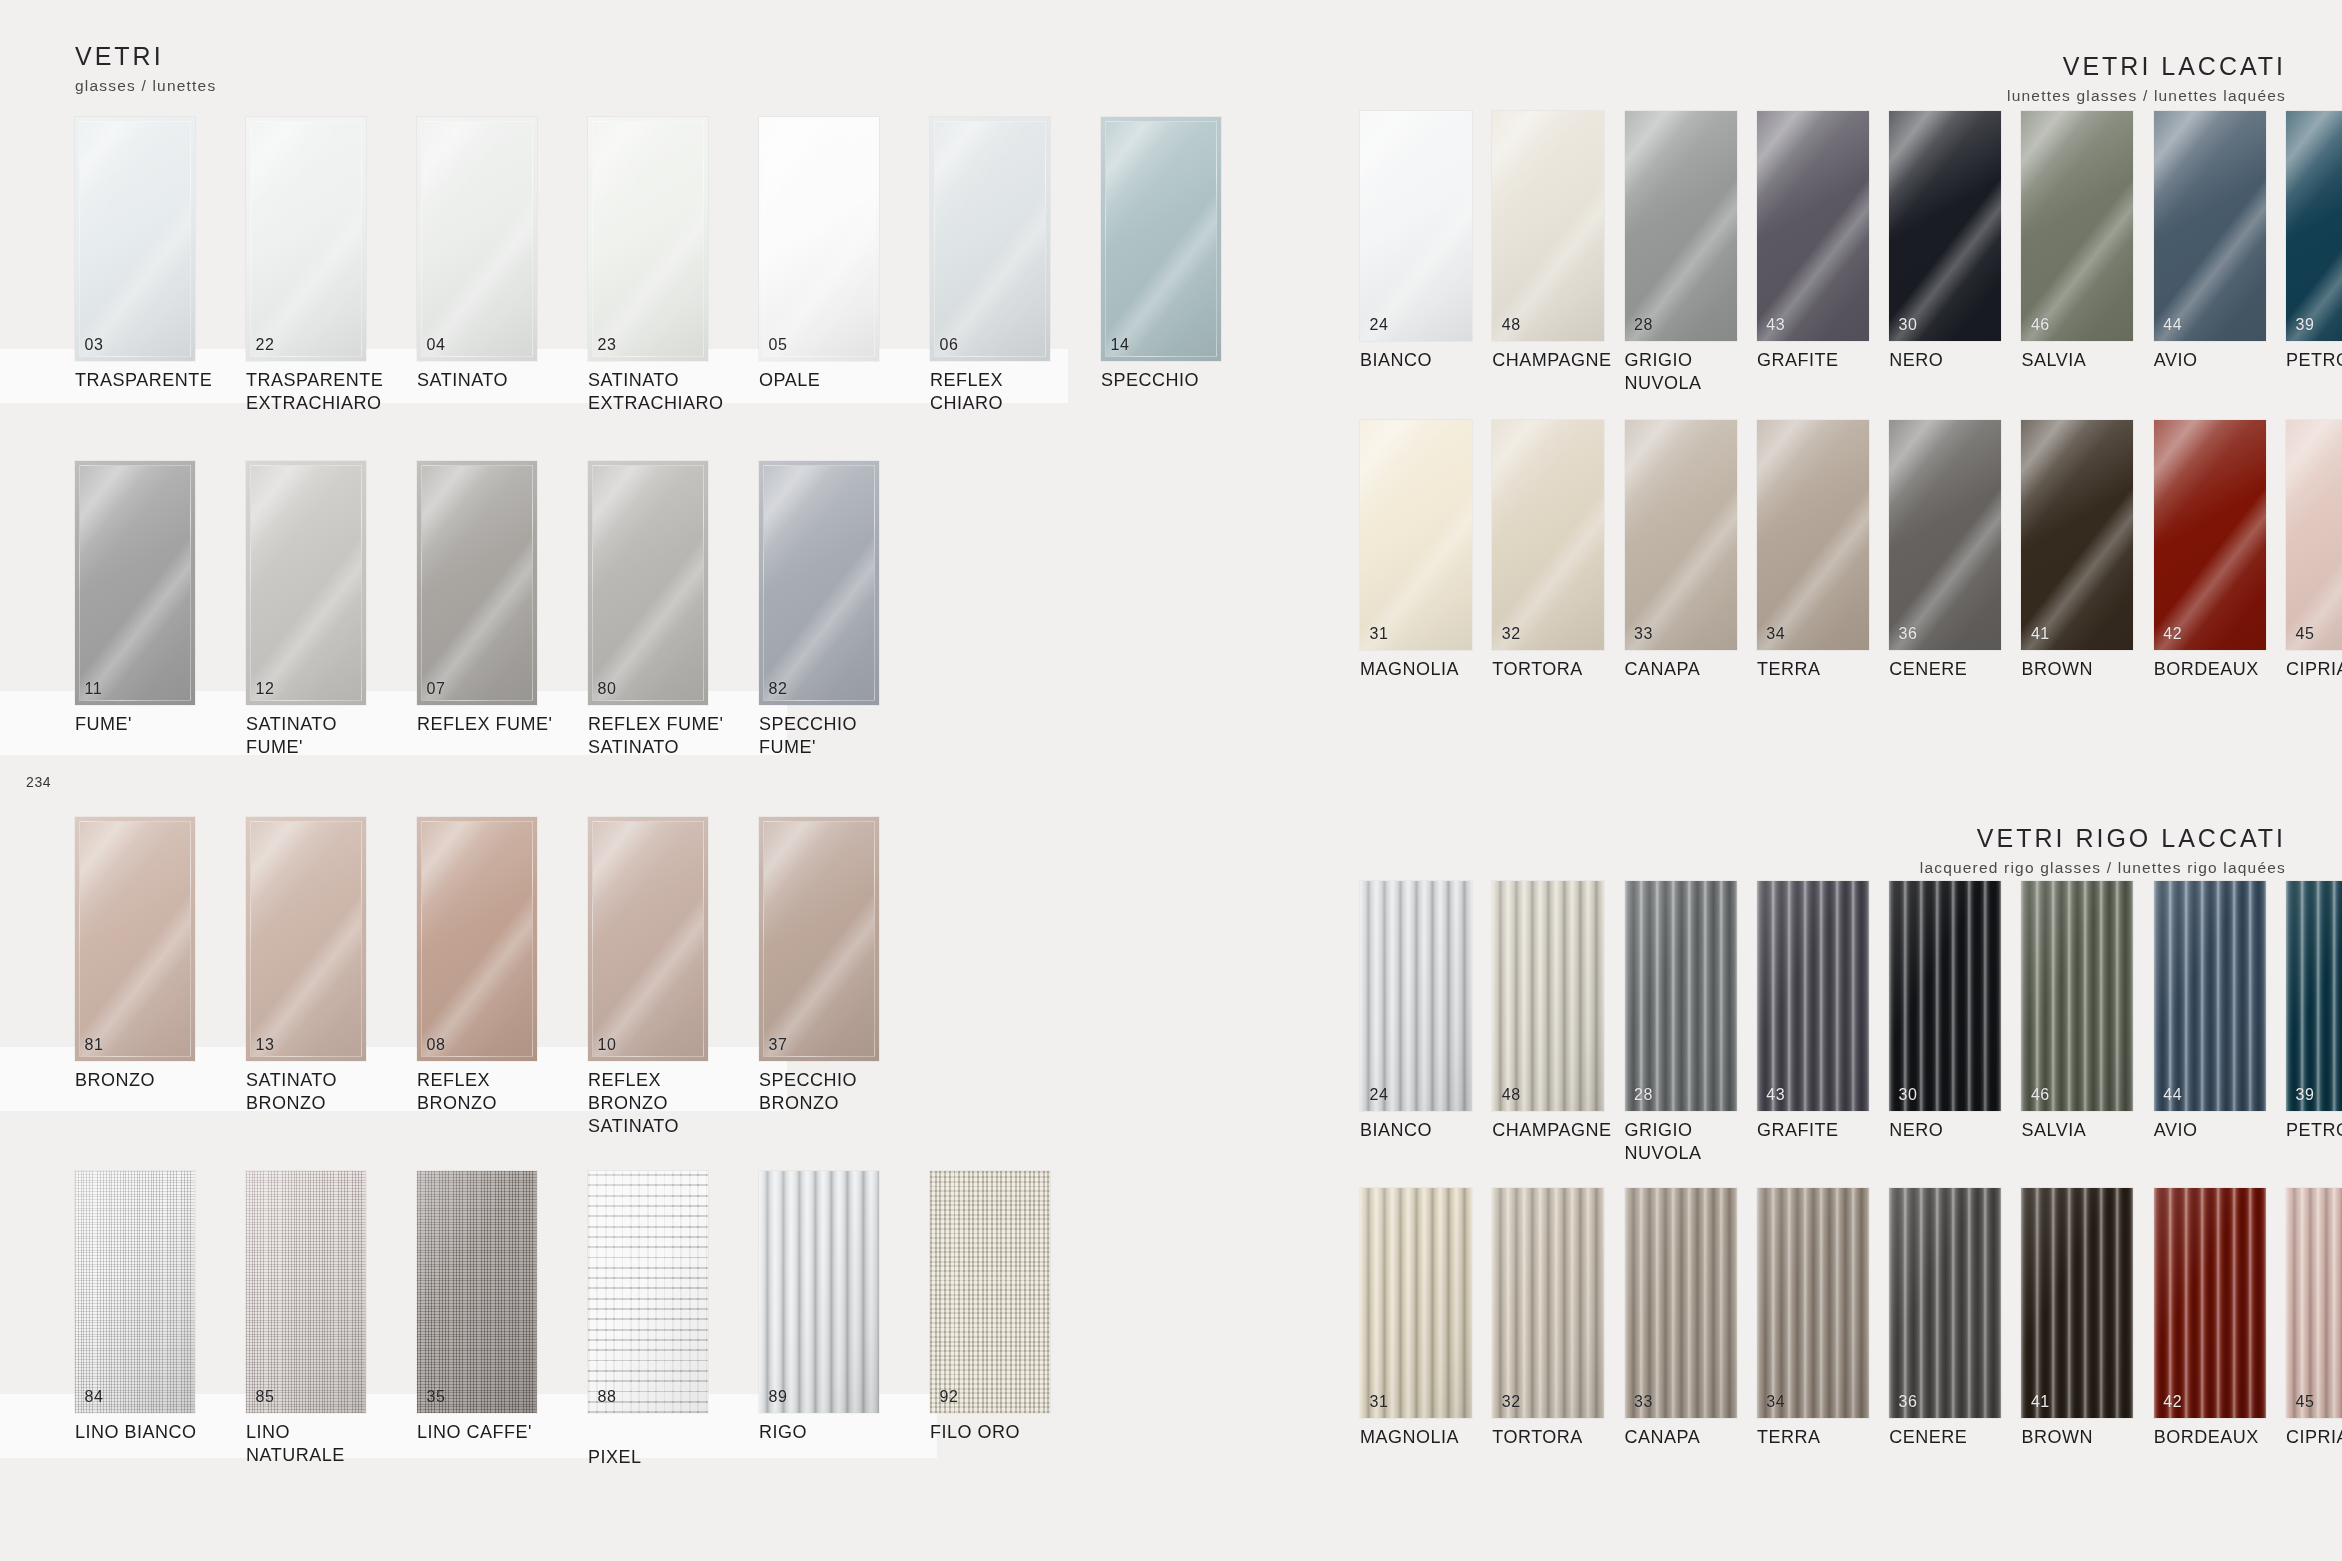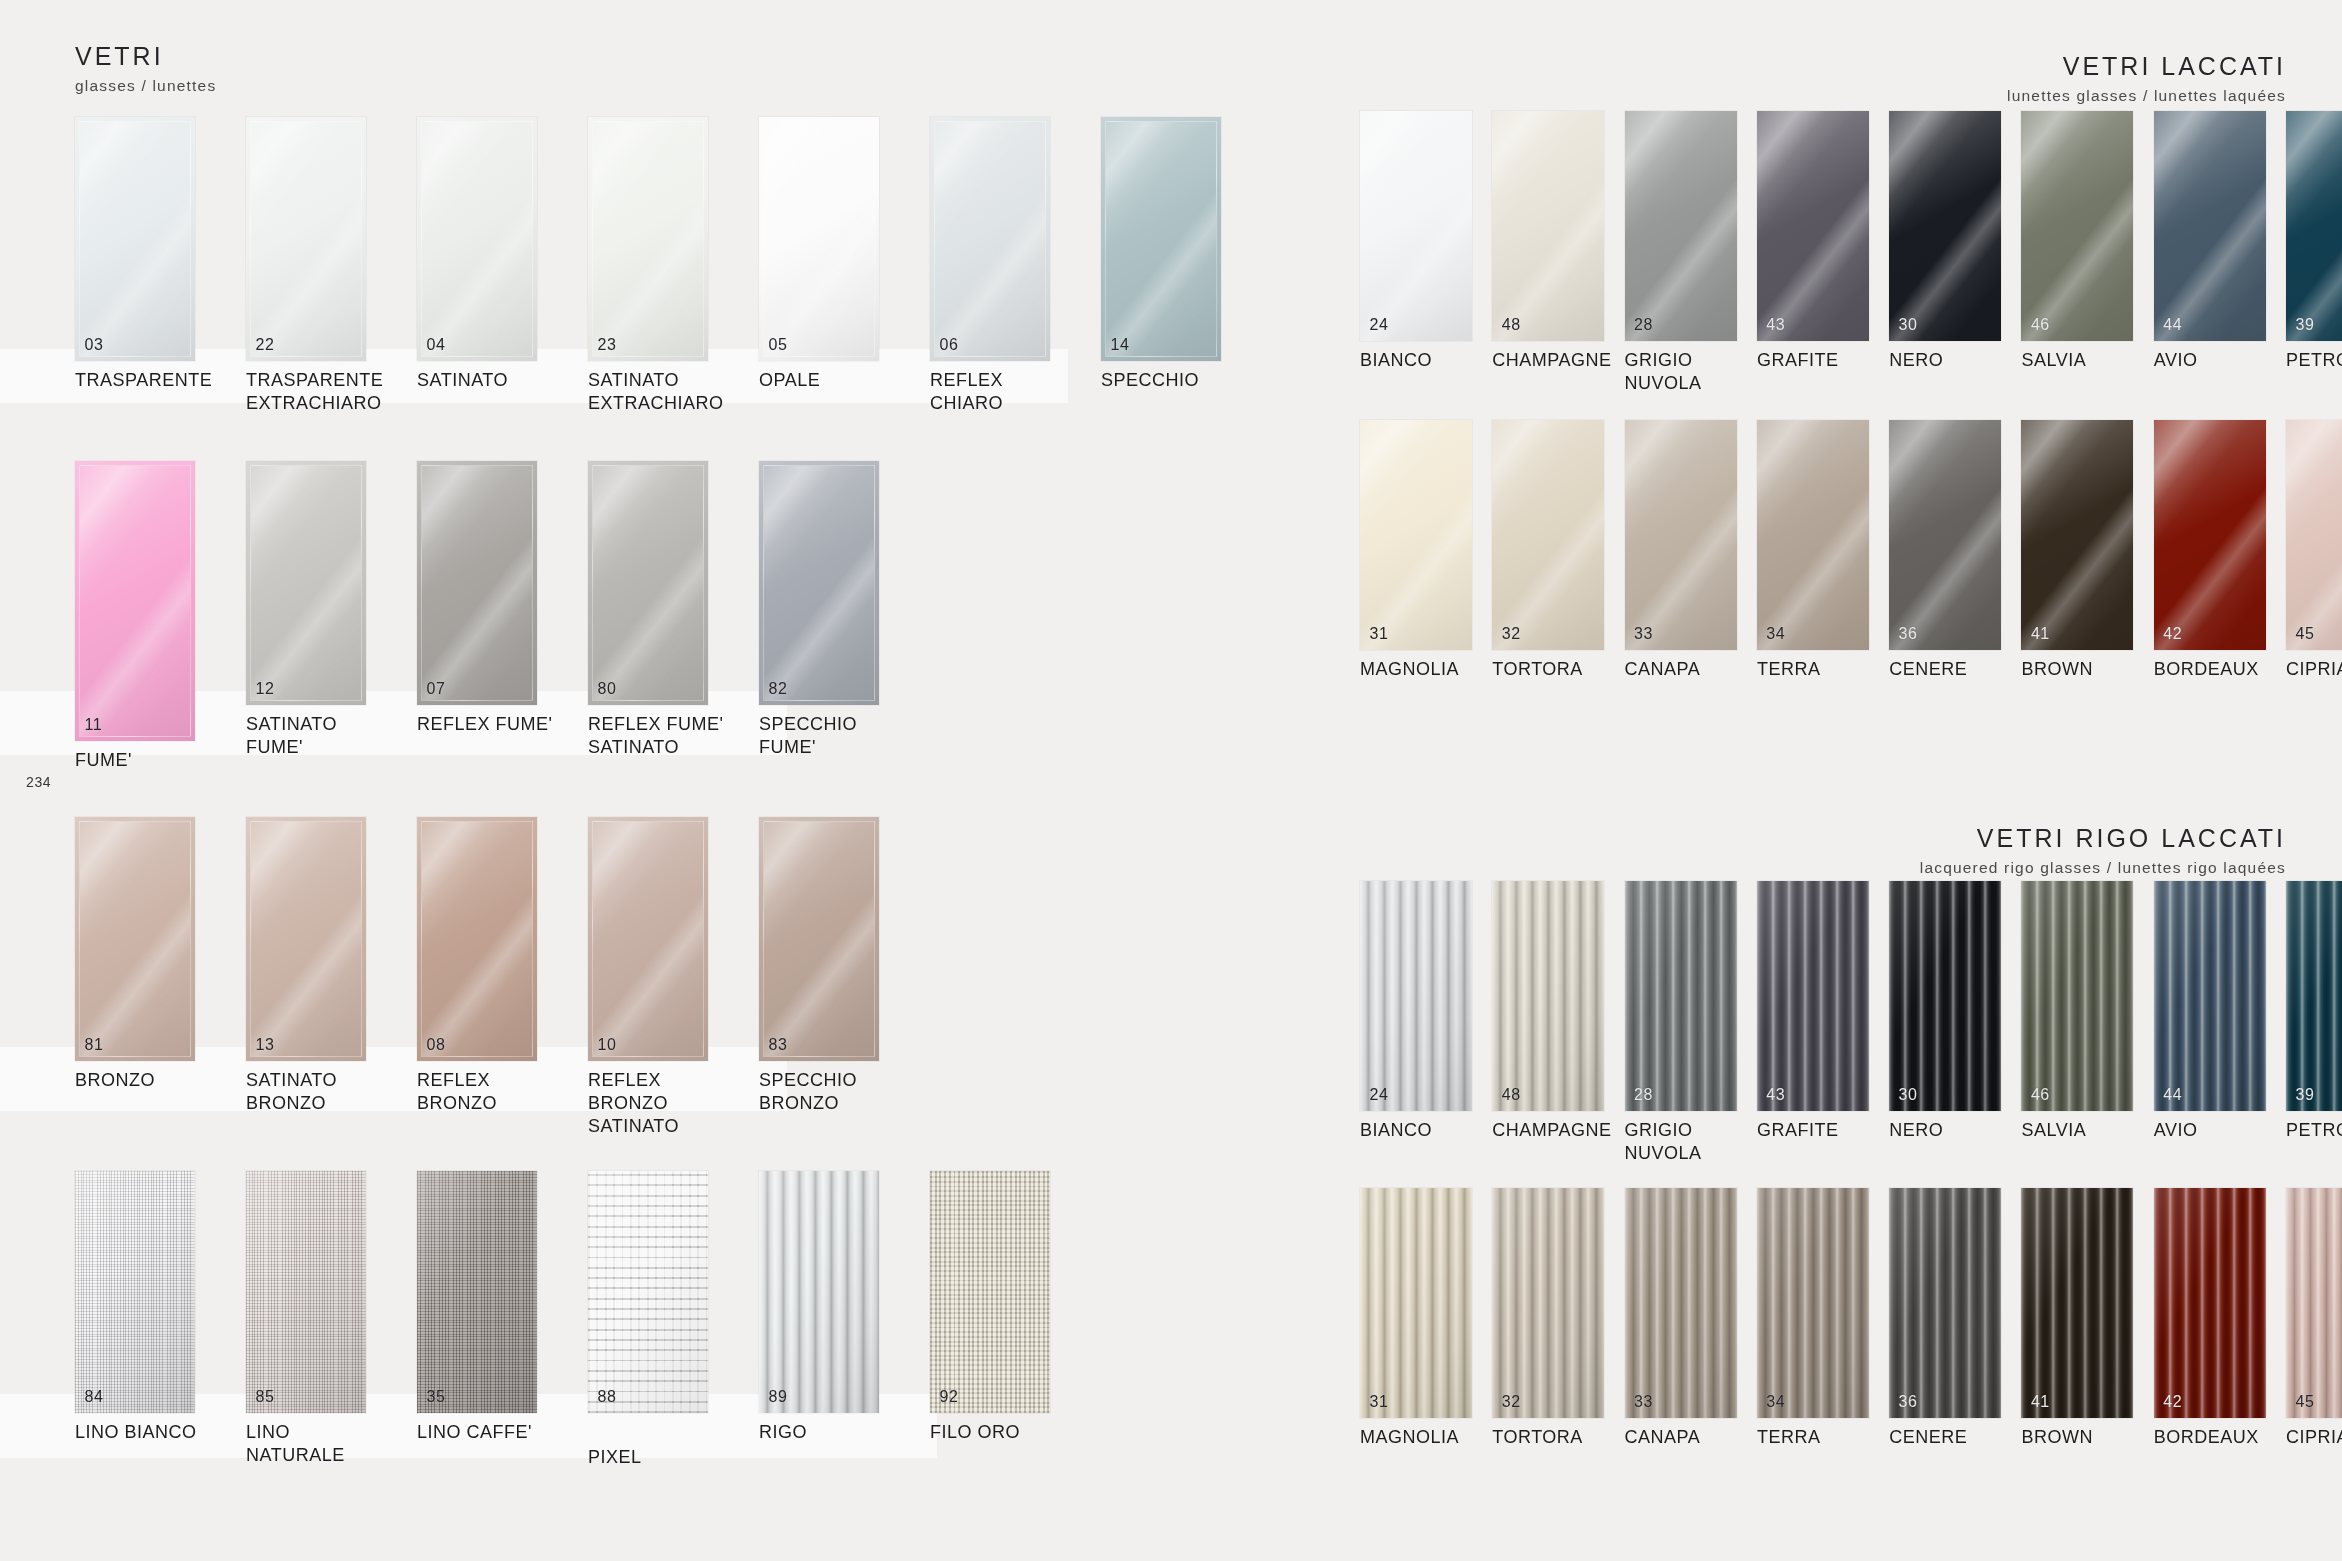--- a/index.html
+++ b/index.html
@@ -169,21 +169,21 @@
       </div>
       <div class="col">
         <div class="chip gloss frame" style="width: 120px; height: 244px; background: rgb(174, 194, 198);">
           <span class="code">14</span>
         </div>
         <div class="label" style="width: 142px;">SPECCHIO</div>
       </div>
     </div>
   <div class="row" id="row-fume" style="left:75px;top:461px;gap:29px;">
       <div class="col">
-        <div class="chip gloss frame" style="width: 120px; height: 280px; background: #f9a8d4; padding-left: 25px;">
+        <div class="chip gloss frame" style="width: 120px; height: 244px; background: #a3a3a3; padding-left: 25px;">
           <span class="code">11</span>
         </div>
         <div class="label" style="width: 142px;">FUME'</div>
       </div>
       <div class="col">
         <div class="chip gloss frame" style="width: 120px; height: 244px; background: rgb(201, 199, 195);">
           <span class="code">12</span>
         </div>
         <div class="label" style="width: 142px;">SATINATO FUME'</div>
       </div>
@@ -229,21 +229,21 @@
       </div>
       <div class="col">
         <div class="chip gloss frame" style="width: 120px; height: 244px; background: rgb(199, 176, 165);">
           <span class="code">10</span>
         </div>
         <div class="label" style="width: 142px;">REFLEX BRONZO
 SATINATO</div>
       </div>
       <div class="col">
         <div class="chip gloss frame" style="width: 120px; height: 244px; background: rgb(189, 167, 155);">
-          <span class="code">83</span>
+          <span class="code">37</span>
         </div>
         <div class="label" style="width: 142px;">SPECCHIO
 BRONZO</div>
       </div>
     </div>
   <div class="row" id="row-fabric" style="left:75px;top:1171px;gap:29px;">
       <div class="col">
         <div class="chip weave" style="width: 120px; height: 242px; background: rgb(239, 238, 240);">
           <span class="code">84</span>
         </div>

